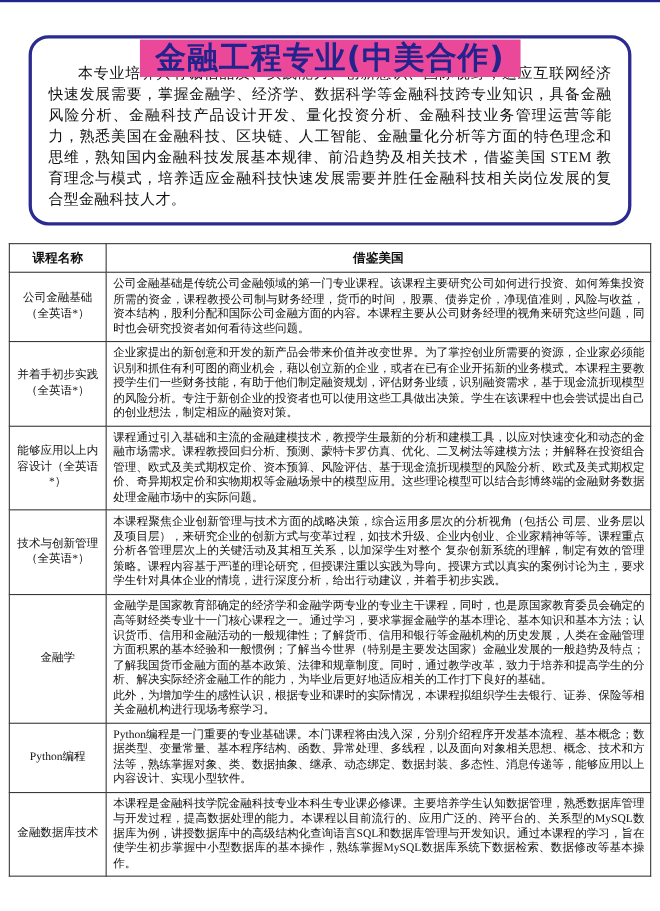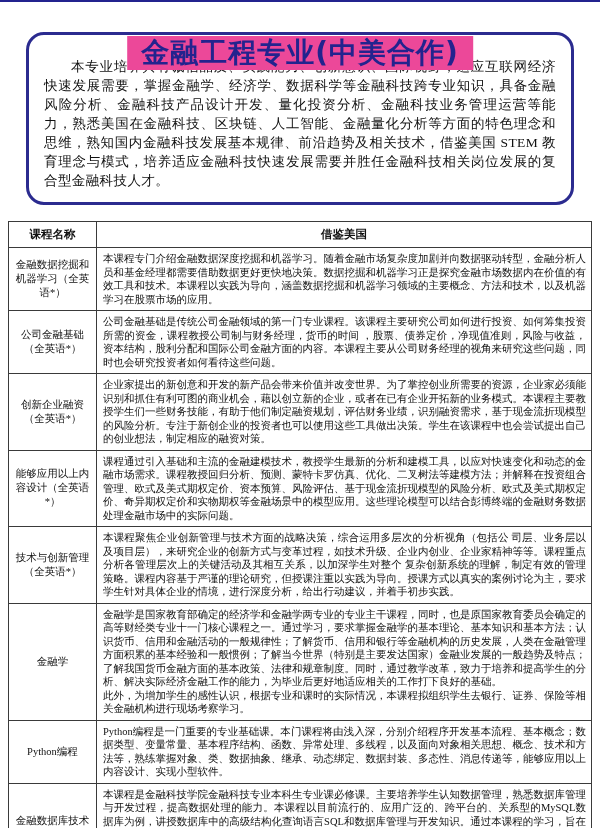--- a/index.html
+++ b/index.html
@@ -100,32 +100,28 @@
       <col class="name-col">
       <col>
     </colgroup>
     <thead>
       <tr>
         <th class="hdr">课程名称</th>
         <th class="hdr">借鉴美国</th>
       </tr>
     </thead>
     <tbody id="course-tbody">
-    <tr>
-      <td class="cname">金融数据挖掘和机器学习（全英语*）</td>
-      <td class="cdesc">本课程专门介绍金融数据深度挖掘和机器学习。随着金融市场复杂度加剧并向数据驱动转型，金融分析人员和基金经理都需要借助数据更好更快地决策。数据挖掘和机器学习正是探究金融市场数据内在价值的有效工具和技术。本课程以实践为导向，涵盖数据挖掘和机器学习领域的主要概念、方法和技术，以及机器学习在股票市场的应用。</td>
-    </tr>
 
     <tr>
       <td class="cname">公司金融基础（全英语*）</td>
       <td class="cdesc">公司金融基础是传统公司金融领域的第一门专业课程。该课程主要研究公司如何进行投资、如何筹集投资所需的资金，课程教授公司制与财务经理，货币的时间 ，股票、债券定价，净现值准则，风险与收益，资本结构，股利分配和国际公司金融方面的内容。本课程主要从公司财务经理的视角来研究这些问题，同时也会研究投资者如何看待这些问题。</td>
     </tr>
 
     <tr>
-      <td class="cname">创新企业融资（全英语*）</td>
+      <td class="cname">并着手初步实践（全英语*）</td>
       <td class="cdesc">企业家提出的新创意和开发的新产品会带来价值并改变世界。为了掌控创业所需要的资源，企业家必须能识别和抓住有利可图的商业机会，藉以创立新的企业，或者在已有企业开拓新的业务模式。本课程主要教授学生们一些财务技能，有助于他们制定融资规划，评估财务业绩，识别融资需求，基于现金流折现模型的风险分析。专注于新创企业的投资者也可以使用这些工具做出决策。学生在该课程中也会尝试提出自己的创业想法，制定相应的融资对策。</td>
     </tr>
 
     <tr>
       <td class="cname">能够应用以上内容设计（全英语*）</td>
       <td class="cdesc">课程通过引入基础和主流的金融建模技术，教授学生最新的分析和建模工具，以应对快速变化和动态的金融市场需求。课程教授回归分析、预测、蒙特卡罗仿真、优化、二叉树法等建模方法；并解释在投资组合管理、欧式及美式期权定价、资本预算、风险评估、基于现金流折现模型的风险分析、欧式及美式期权定价、奇异期权定价和实物期权等金融场景中的模型应用。这些理论模型可以结合彭博终端的金融财务数据处理金融市场中的实际问题。</td>
     </tr>
 
     <tr>
       <td class="cname">技术与创新管理（全英语*）</td>

